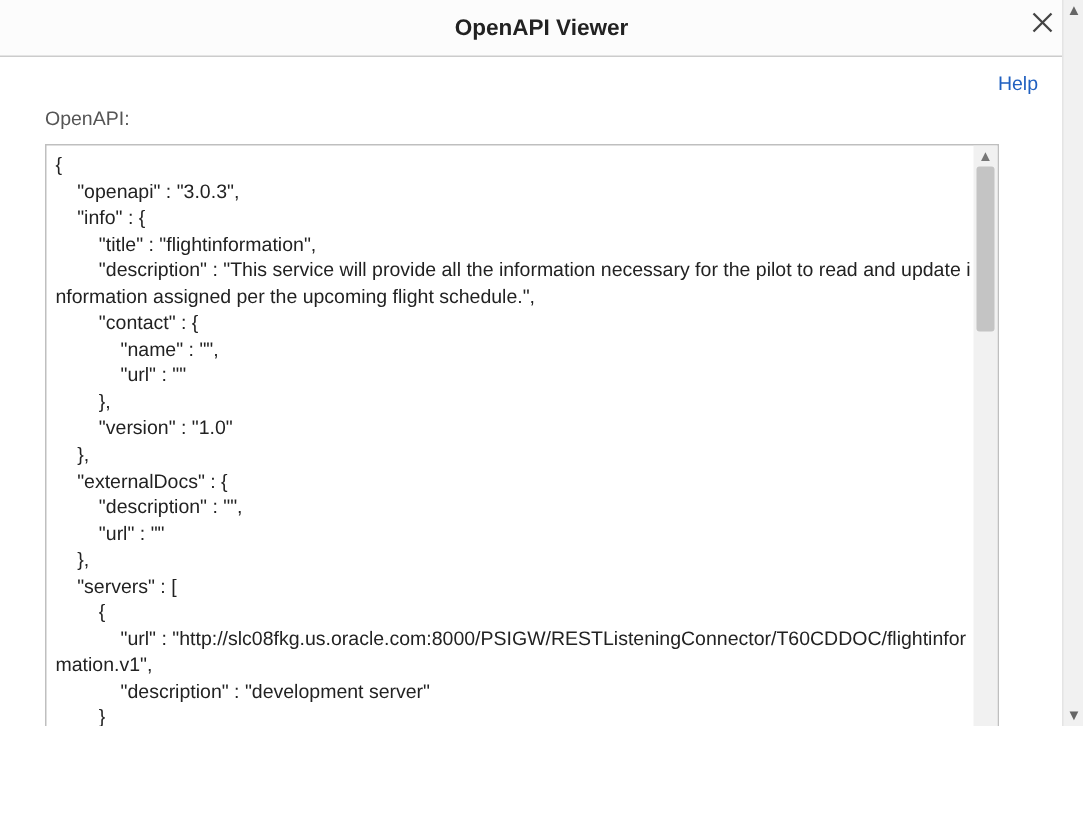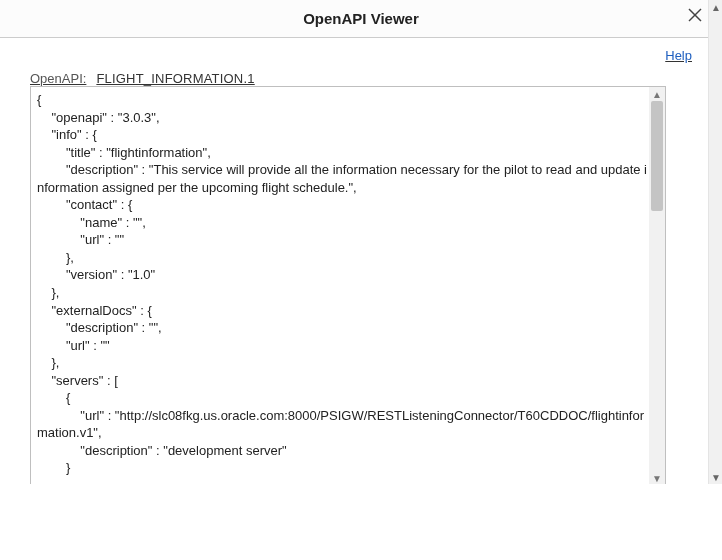--- a/index.html
+++ b/index.html
@@ -37,21 +37,20 @@
     width: 20px; height: 20px;
     cursor: pointer;
     color: #444;
   }
   .titlebar .close svg { width: 14px; height: 14px; }
   .body {
     flex: 1;
     position: relative;
     padding: 0 30px 14px 30px;
     overflow: hidden;
-    text-decoration: underline;
   }
   .outer-scroll {
     position: absolute;
     right: 0; top: 0; bottom: 0;
     width: 14px;
     background: #f1f1f1;
     border-left: 1px solid #e4e4e4;
   }
   .outer-scroll .arrow {
     position: absolute; left: 0; width: 14px; height: 14px;
@@ -66,21 +65,21 @@
   }
   .help-link {
     color: #2060c0;
     cursor: pointer;
     font-size: 13px;
   }
   .label-row {
     display: flex;
     align-items: baseline;
     gap: 10px;
-    margin-bottom: 0;
+    margin-bottom: 10px;
     color: #555;
     font-size: 13px;
   }
   .label-row .lbl { color: #555; }
   .label-row .val { color: #333; letter-spacing: 0.2px; }
   .code-box {
     width: 636px;
     height: 400px;
     border: 1px solid #bfbfbf;
     background: #fff;
@@ -146,21 +145,20 @@
   </div>
 
   <div class="body">
 
     <div class="help-row">
       <span class="help-link">Help</span>
     </div>
 
     <div class="label-row">
       <span class="lbl">OpenAPI:</span>
-      <span class="val">FLIGHT_INFORMATION.1</span>
     </div>
 
     <div class="code-box">
       <div class="code-inner">{
     "openapi" : "3.0.3",
     "info" : {
         "title" : "flightinformation",
         "description" : "This service will provide all the information necessary for the pilot to read and update information assigned per the upcoming flight schedule.",
         "contact" : {
             "name" : "",

